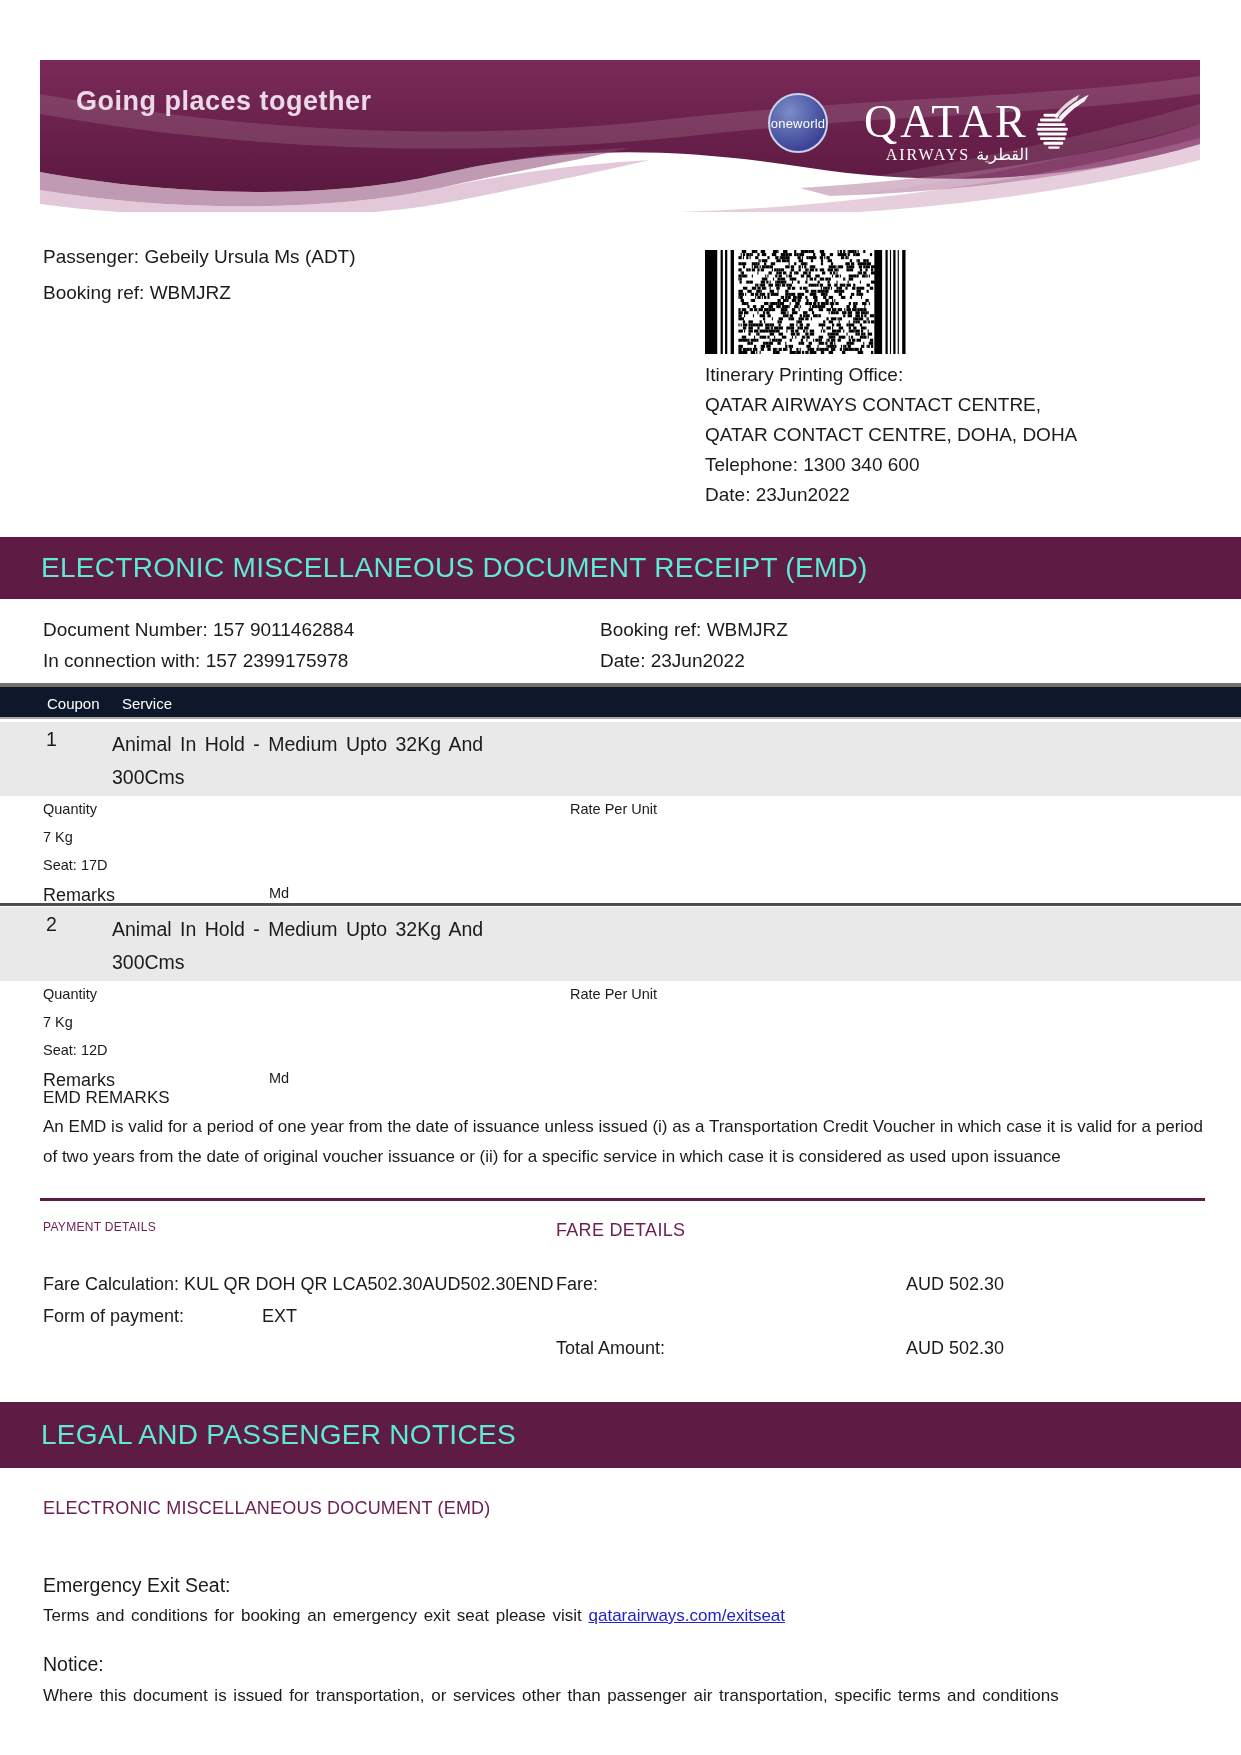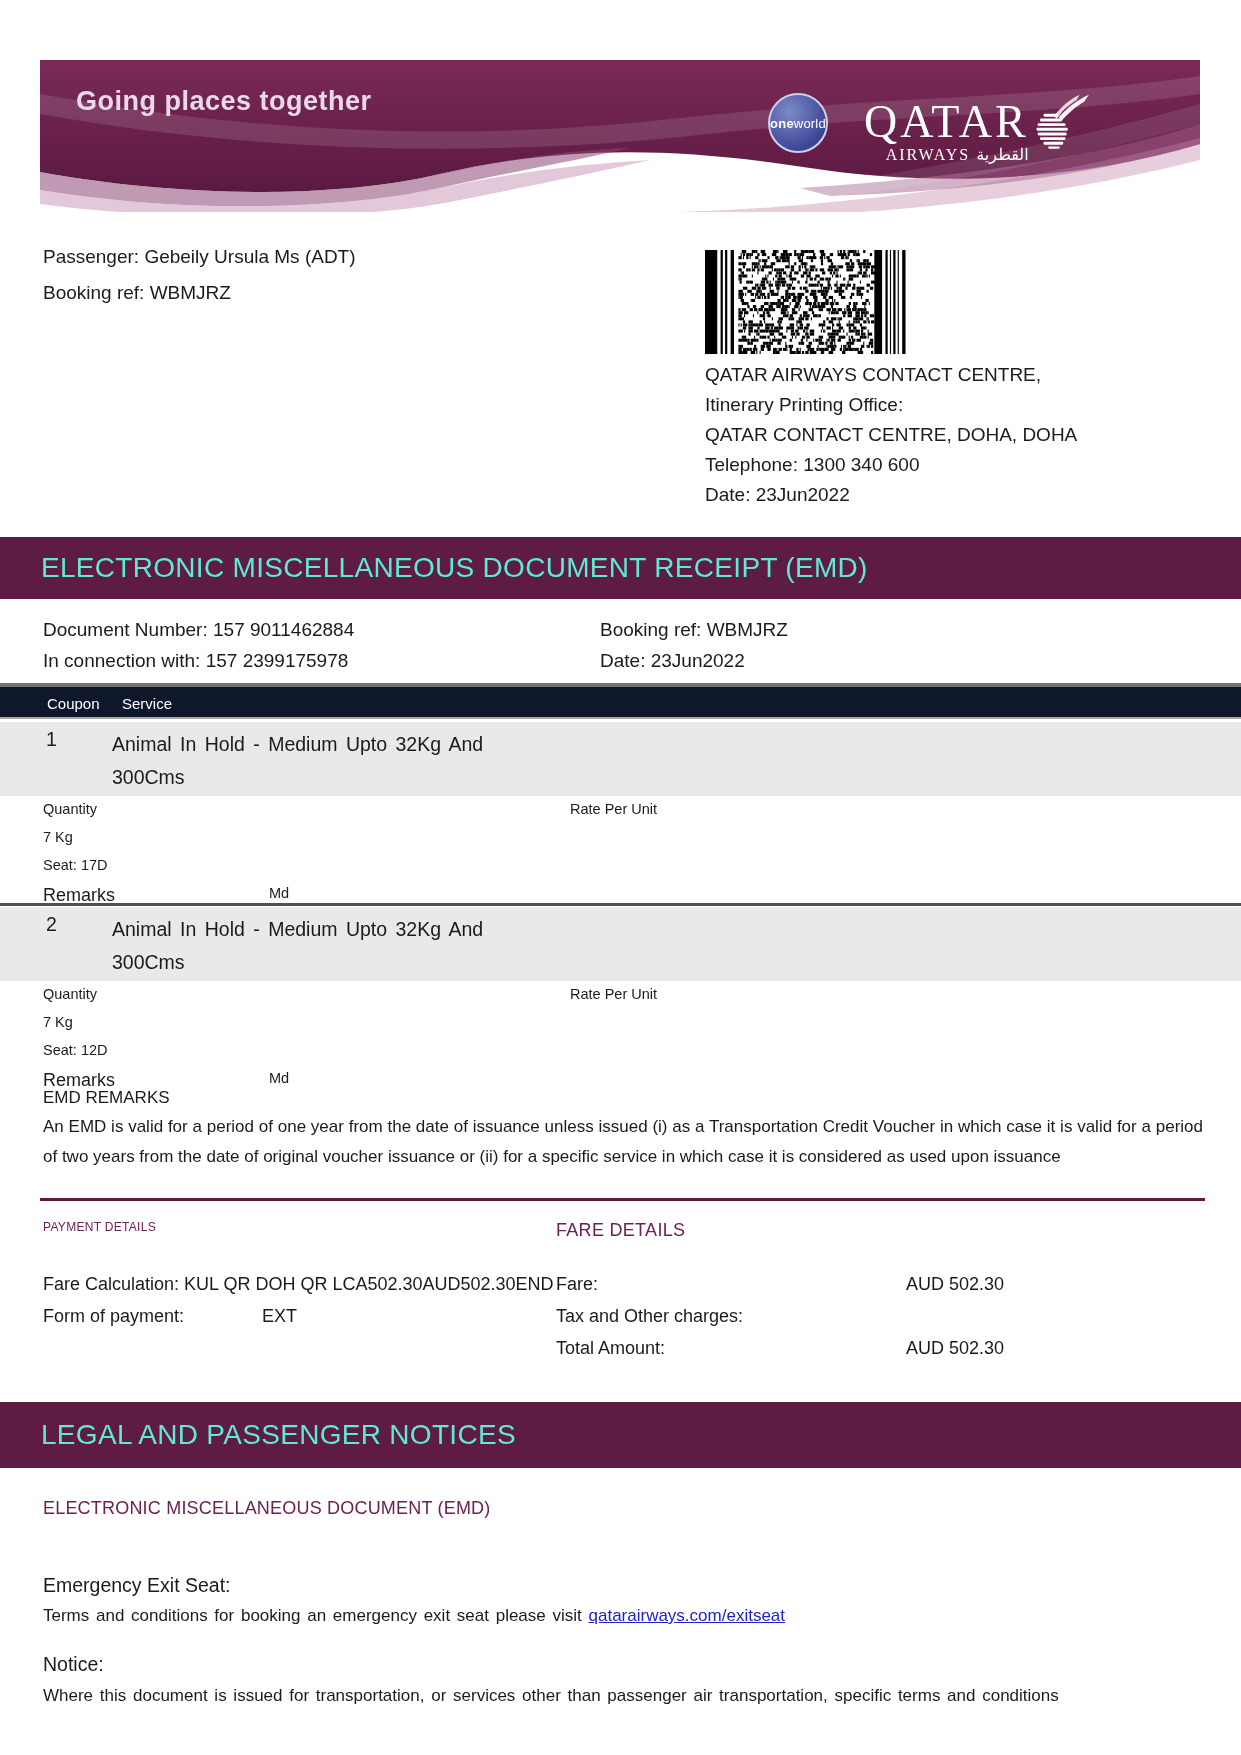--- a/index.html
+++ b/index.html
@@ -15,21 +15,21 @@
   .tagline {
     position:absolute; left:36px; top:26px; font-size:27px; font-weight:700;
     color:#ecd9e7; letter-spacing:.5px;
   }
   .oneworld {
     position:absolute; left:728px; top:33px; width:60px; height:60px; border-radius:50%;
     background:radial-gradient(circle at 35% 30%, #7b8cc8, #3d4497 72%);
     border:2px solid #ccd2ea; display:flex; align-items:center; justify-content:center;
     color:#fff; font-size:13px; letter-spacing:.2px;
   }
-  .oneworld b { font-weight:700; }
+  .oneworld b { font-weight:400; }
   .qatar-logo { position:absolute; left:824px; top:40px; color:#fff; }
   .qatar-word {
     font-family:"Liberation Serif", serif; font-size:46px; line-height:44px;
     letter-spacing:3px; font-weight:400;
   }
   .qatar-sub {
     font-family:"Liberation Serif", serif; font-size:16px; letter-spacing:2px;
     text-align:right; margin-top:1px;
   }
   .oryx { position:absolute; left:986px; top:22px; width:64px; height:80px; }
@@ -921,22 +921,22 @@
         <rect x="152" y="0" width="7" height="102" fill="#000"></rect>
         <rect x="162" y="0" width="2" height="102" fill="#000"></rect>
         <rect x="166" y="0" width="1" height="102" fill="#000"></rect>
         <rect x="169" y="0" width="2" height="102" fill="#000"></rect>
         <rect x="173" y="0" width="1" height="102" fill="#000"></rect>
         <rect x="177" y="0" width="3" height="102" fill="#000"></rect>
       </svg>
   </div>
 
   <div class="print-office">
+    <div>Itinerary Printing Office:</div>
     <div>QATAR AIRWAYS CONTACT CENTRE,</div>
-    <div>Itinerary Printing Office:</div>
     <div>QATAR CONTACT CENTRE, DOHA, DOHA</div>
     <div>Telephone: 1300 340 600</div>
     <div>Date: 23Jun2022</div>
   </div>
 
   <div class="section-bar bar-emd">ELECTRONIC MISCELLANEOUS DOCUMENT RECEIPT (EMD)</div>
 
   <div class="doc-left">
     <div>Document Number: 157 9011462884</div>
     <div>In connection with: 157 2399175978</div>
@@ -996,24 +996,20 @@
   <div class="pay-calc">Fare Calculation: KUL QR DOH QR LCA502.30AUD502.30END</div>
   <div class="pay-fop">
     <span>Form of payment:</span>
     <span class="fop-val">EXT</span>
   </div>
 
   <div class="fare-row fare-row-0">
     <span>Fare:</span>
     <span class="fr-val">AUD 502.30</span>
   </div>
-  <div class="fare-row fare-row-1">
-    <span>Tax and Other charges:</span>
-    <span class="fr-val"></span>
-  </div>
   <div class="fare-row fare-row-2">
     <span>Total Amount:</span>
     <span class="fr-val">AUD 502.30</span>
   </div>
 
   <div class="section-bar bar-legal">LEGAL AND PASSENGER NOTICES</div>
 
   <div class="legal-emd-heading">ELECTRONIC MISCELLANEOUS DOCUMENT (EMD)</div>
 
   <div class="exit-title">Emergency Exit Seat:</div>

